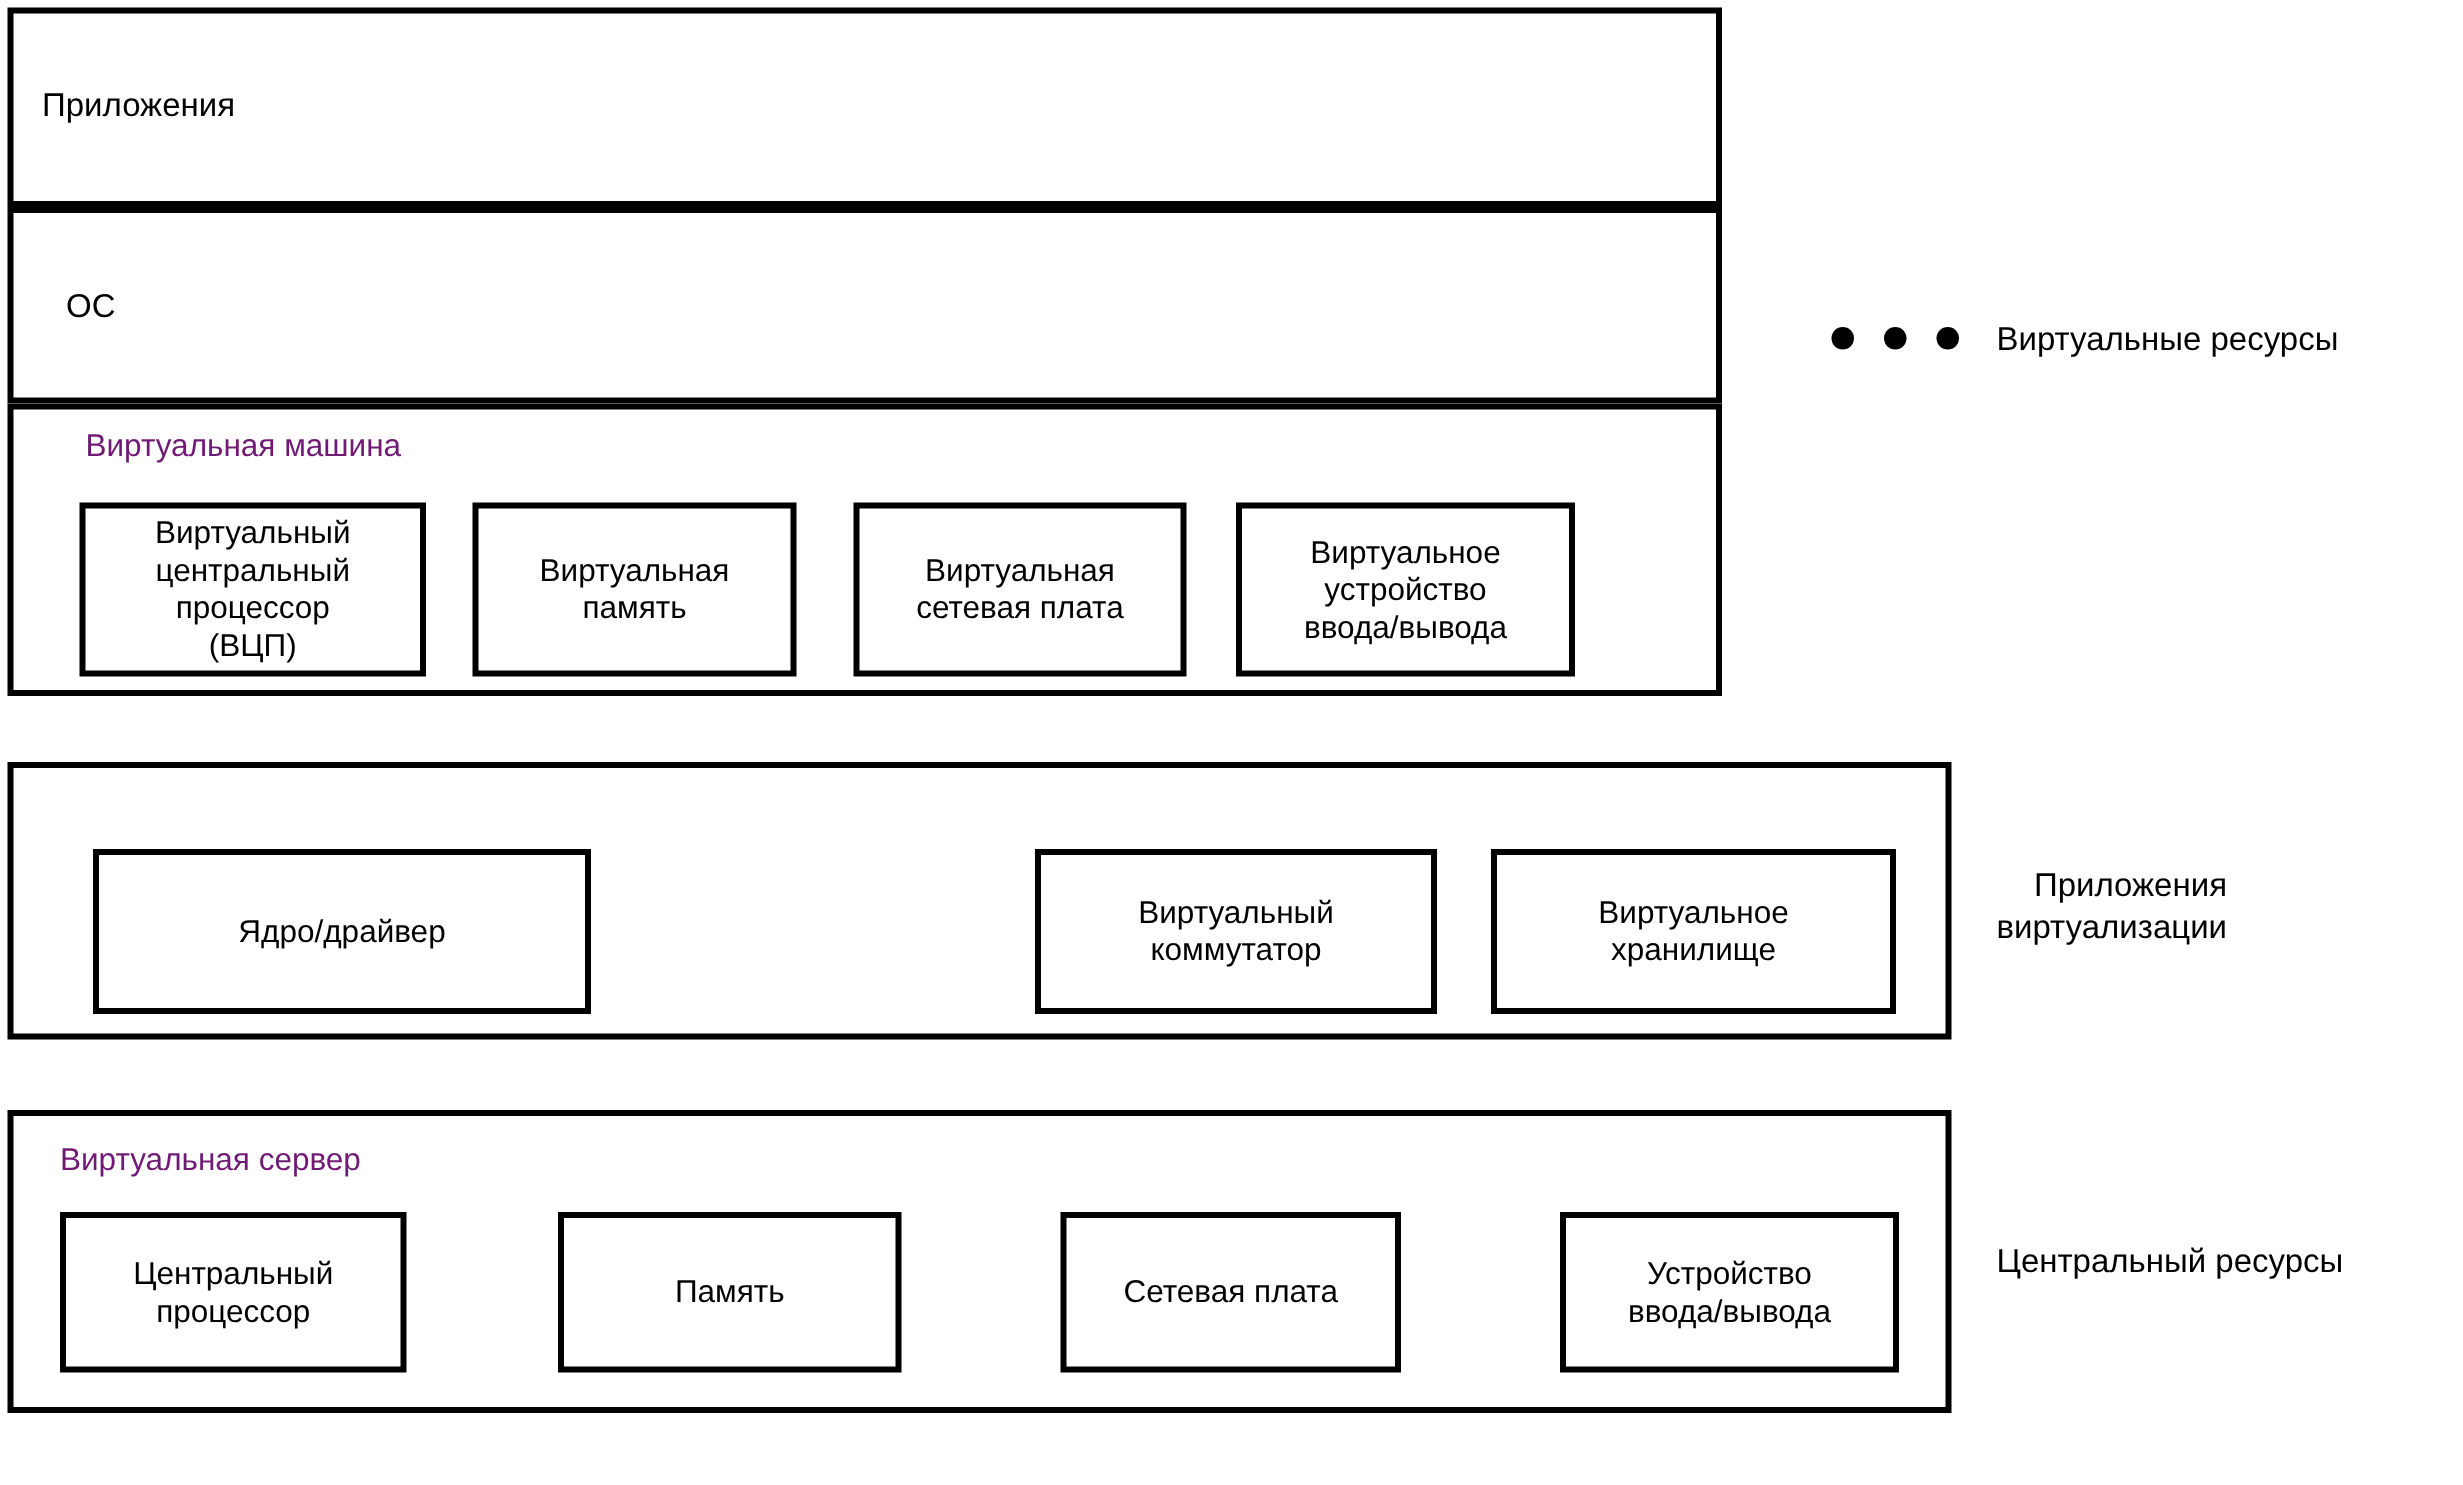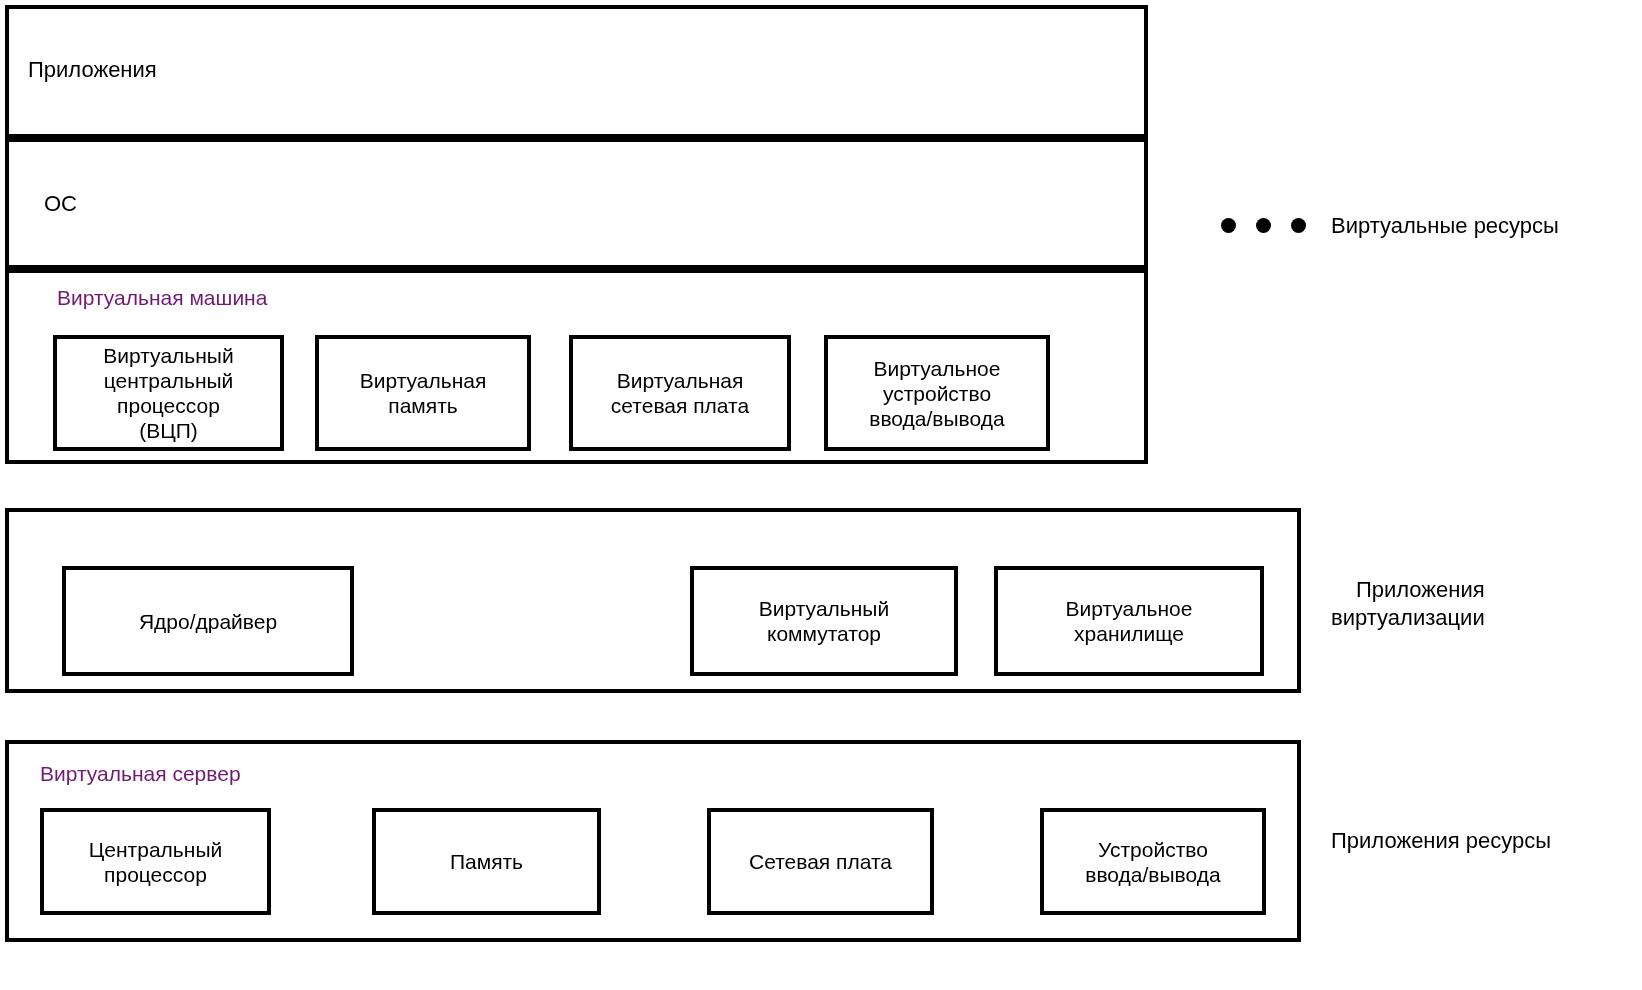--- a/index.html
+++ b/index.html
@@ -117,21 +117,21 @@
   </div>
 
   <div class="leaf" style="left:824px; top:335px; width:226px; height:116px;">
     <span>Виртуальное
 устройство
 ввода/вывода</span>
   </div>
 
   <div class="box" style="left:5px; top:508px; width:1296px; height:185px;"></div>
 
-  <div class="leaf" style="left:62px; top:566px; width:292px; height:110px;">
+  <div class="leaf" style="left:62px; top:566px; width:332px; height:110px;">
     <span>Ядро/драйвер</span>
   </div>
 
   <div class="leaf" style="left:690px; top:566px; width:268px; height:110px;">
     <span>Виртуальный
 коммутатор</span>
   </div>
 
   <div class="leaf" style="left:994px; top:566px; width:270px; height:110px;">
     <span>Виртуальное
@@ -163,15 +163,15 @@
     <i></i>
     <i></i>
     <i></i>
   </div>
 
   <div class="side-label" style="left:1331px; top:212px;">Виртуальные ресурсы</div>
 
   <div class="side-label" style="left:1331px; top:576px;">Приложения
 виртуализации</div>
 
-  <div class="side-label" style="left:1331px; top:827px;">Приложения ресурсы</div>
+  <div class="side-label" style="left:1331px; top:827px;">Центральный ресурсы</div>
 
 </div>
 
 </body></html>

